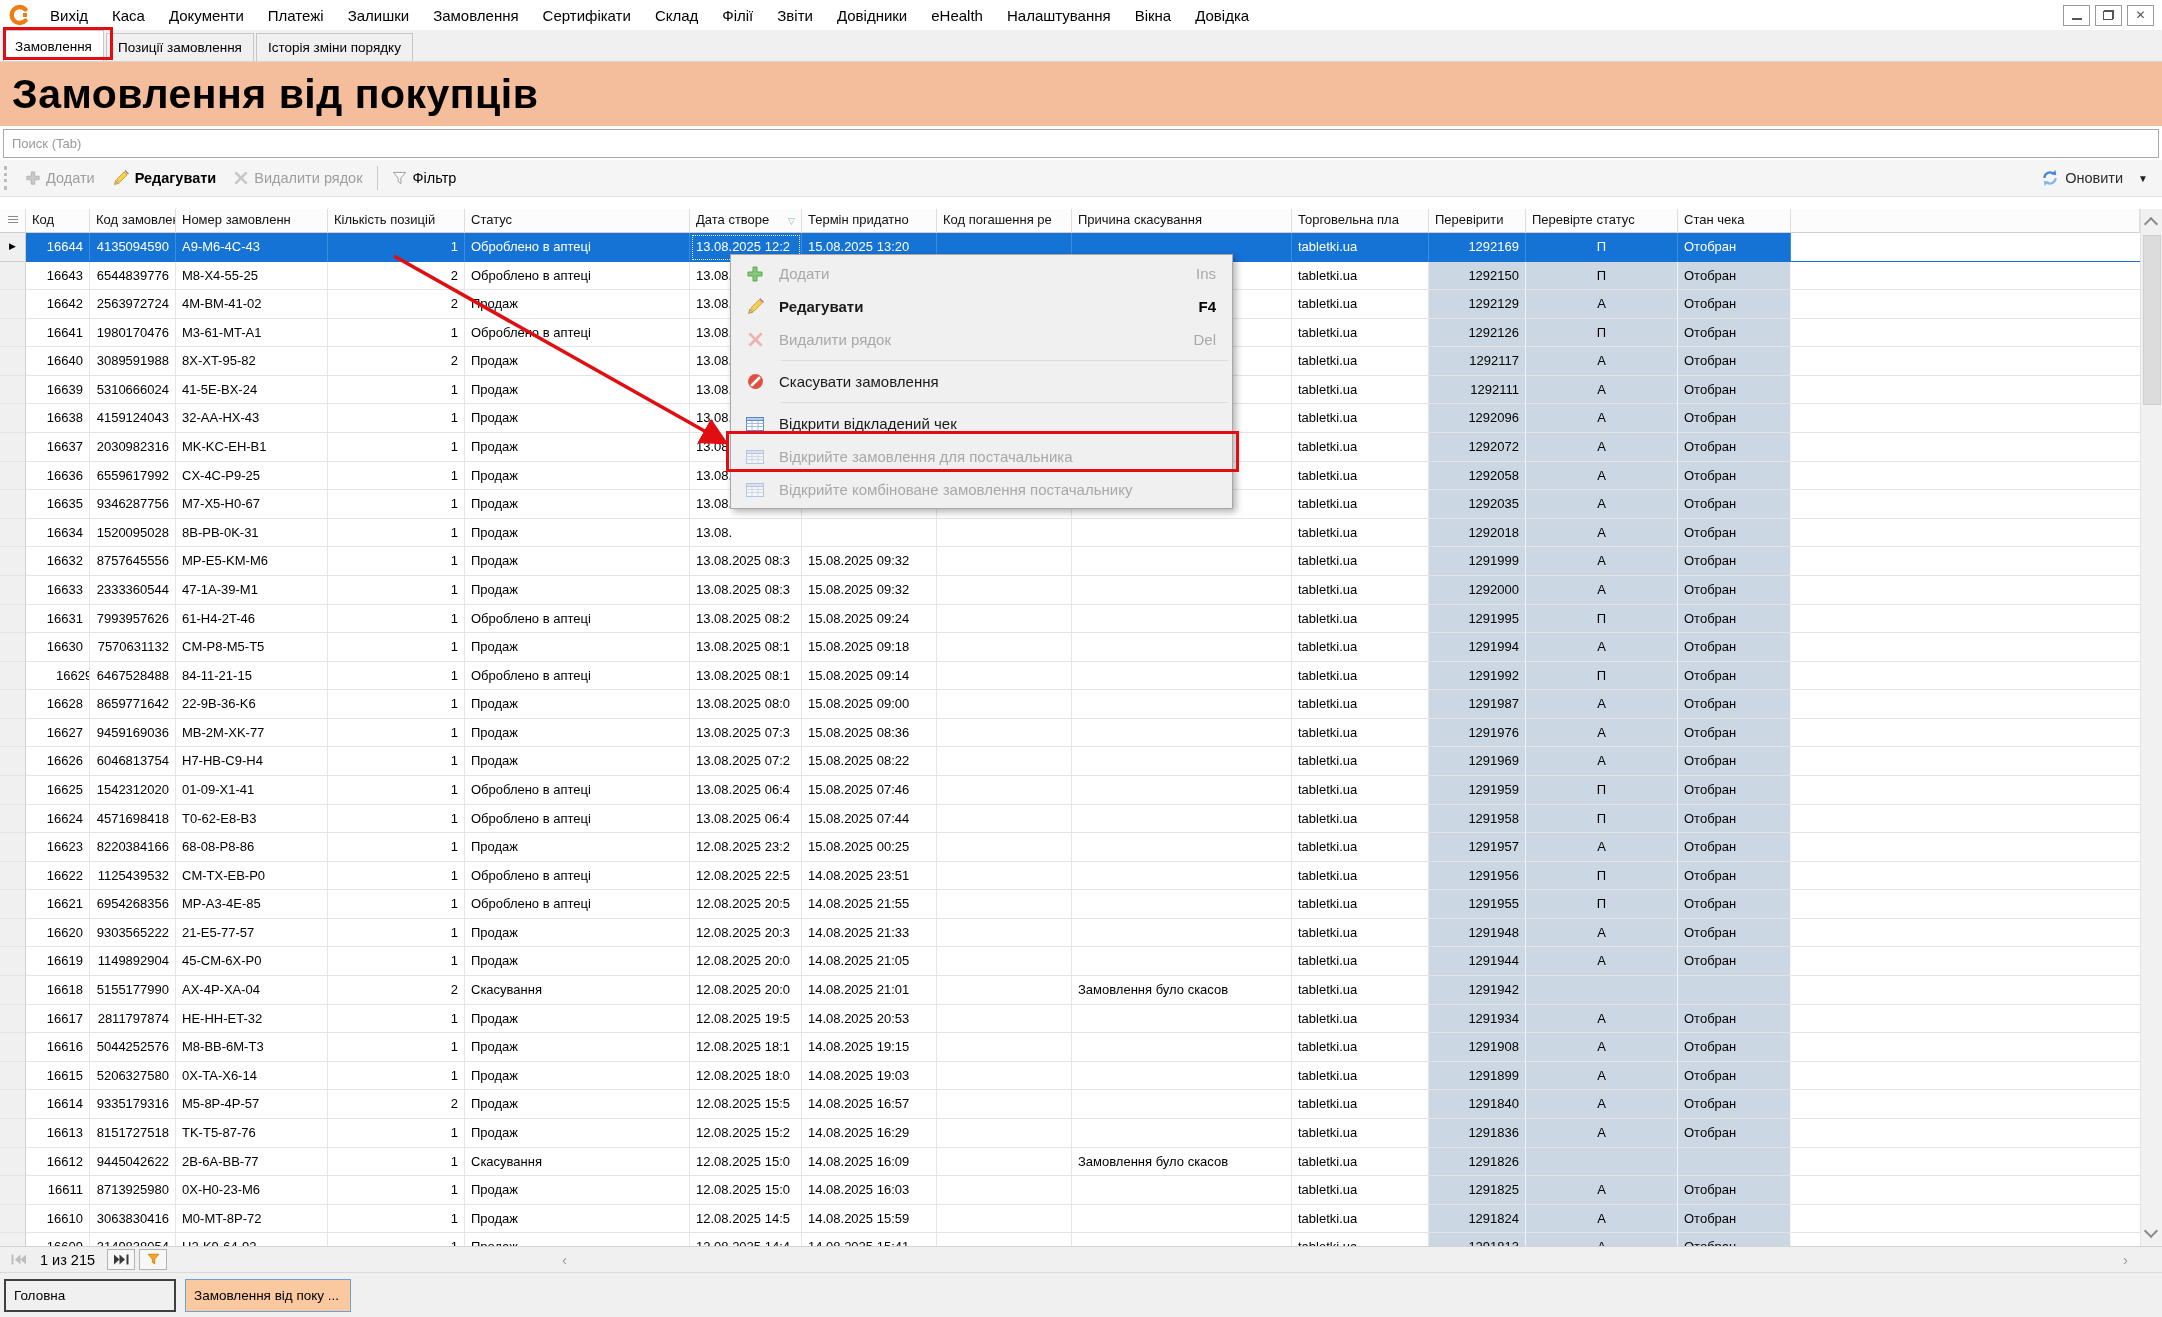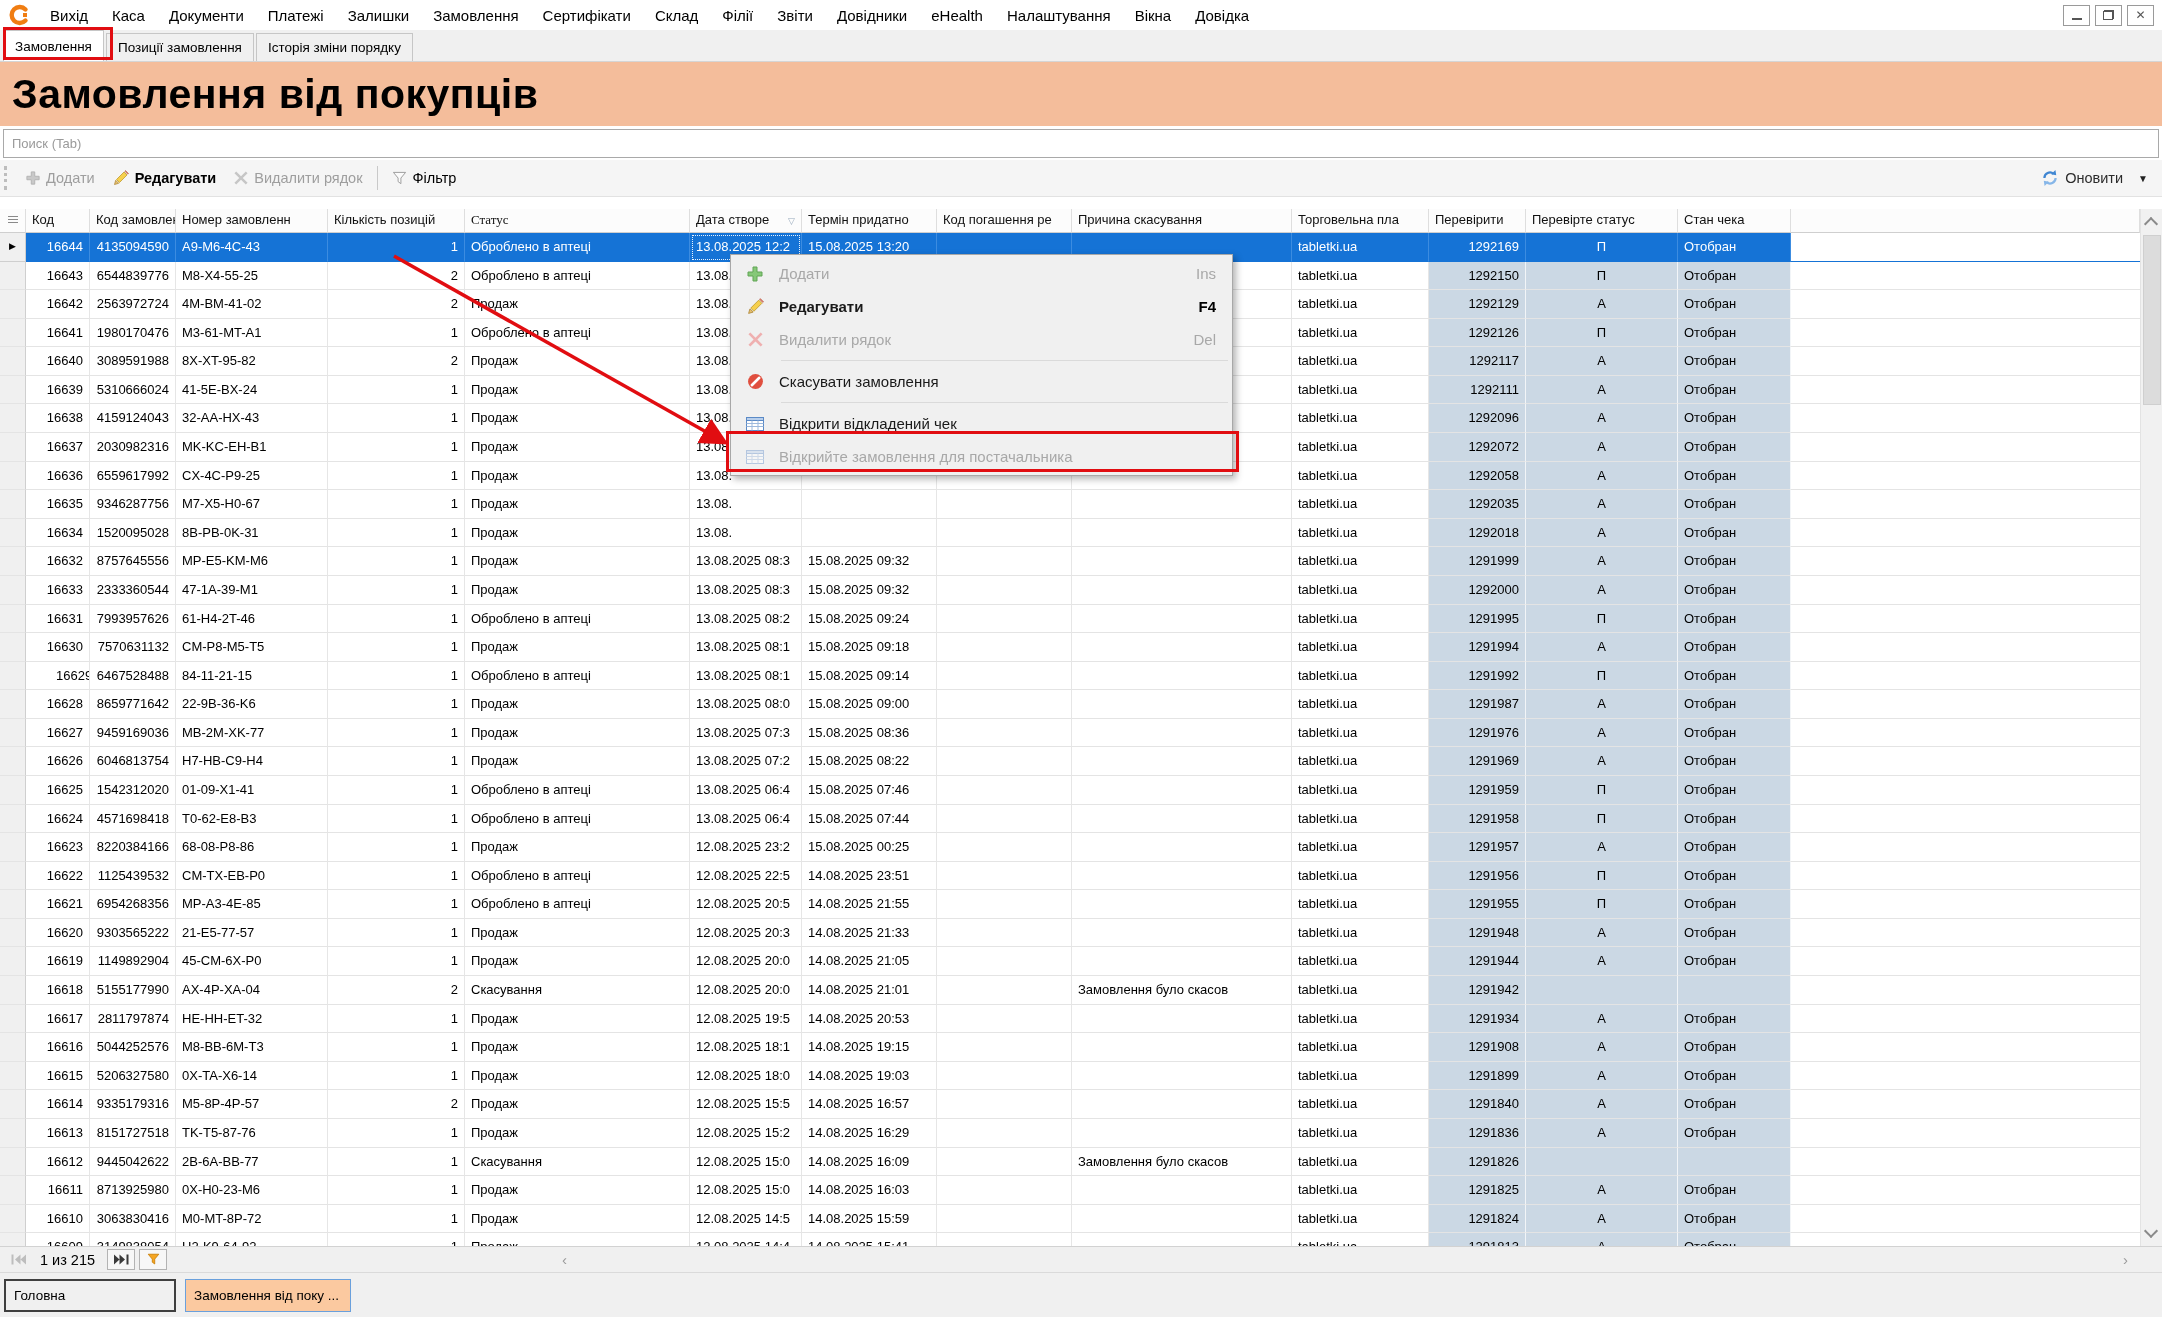--- a/index.html
+++ b/index.html
@@ -172,21 +172,21 @@
   <span class="caret">▼</span>
 </div>
 
 <div class="grid" id="grid">
     <div class="grow hdr">
       <div class="cell mcell" style="width: 26px;"><span class="grip-glyph"></span></div>
       <div class="cell " style="width: 64px;">Код</div>
       <div class="cell " style="width: 86px;">Код замовлен</div>
       <div class="cell " style="width: 152px;">Номер замовленн</div>
       <div class="cell " style="width: 137px;">Кількість позицій</div>
-      <div class="cell " style="width: 225px; font-family: Liberation Serif, serif;">Статус</div>
+      <div class="cell " style="width: 225px;">Статус</div>
       <div class="cell " style="width: 112px;">Дата створе<span class="sortglyph">▽</span></div>
       <div class="cell " style="width: 135px;">Термін придатно</div>
       <div class="cell " style="width: 135px;">Код погашення ре</div>
       <div class="cell " style="width: 220px;">Причина скасування</div>
       <div class="cell " style="width: 137px;">Торговельна пла</div>
       <div class="cell " style="width: 97px;">Перевірити</div>
       <div class="cell " style="width: 152px;">Перевірте статус</div>
       <div class="cell " style="width: 113px;">Стан чека</div>
       <div class="cell fillcell" style="width: 349px;"></div>
     </div>
@@ -893,20 +893,31 @@
       <span class="ic">
         <svg width="18" height="14" viewBox="0 0 18 14" opacity="0.4">
           <rect x="0.5" y="0.5" width="17" height="13" fill="#fff" stroke="#5b8ac6"></rect>
           <rect x="0.5" y="0.5" width="17" height="3" fill="#b8cfec" stroke="#5b8ac6"></rect>
           <path d="M0.5 6.5h17M0.5 9.5h17M6 3.5v10M12 3.5v10" stroke="#9db9dd" fill="none"></path>
         </svg>
       </span>
       <span class="lab">Відкрийте замовлення для постачальника</span>
       <span class="sc"></span>
     </div>
+    <div class="mi disabled">
+      <span class="ic">
+        <svg width="18" height="14" viewBox="0 0 18 14" opacity="0.4">
+          <rect x="0.5" y="0.5" width="17" height="13" fill="#fff" stroke="#5b8ac6"></rect>
+          <rect x="0.5" y="0.5" width="17" height="3" fill="#b8cfec" stroke="#5b8ac6"></rect>
+          <path d="M0.5 6.5h17M0.5 9.5h17M6 3.5v10M12 3.5v10" stroke="#9db9dd" fill="none"></path>
+        </svg>
+      </span>
+      <span class="lab">Відкрийте комбіноване замовлення постачальнику</span>
+      <span class="sc"></span>
+    </div>
   </div>
 
 <div class="red-box red-box-tab"></div>
 <div class="red-box red-box-menu"></div>
 <svg class="arrow-overlay" width="2162" height="1317">
   <defs>
     <marker id="ah" markerWidth="9" markerHeight="9" refX="6.5" refY="4" orient="auto">
       <path d="M0,0 L8,4 L0,8 z" fill="#e10d11"></path>
     </marker>
   </defs>

